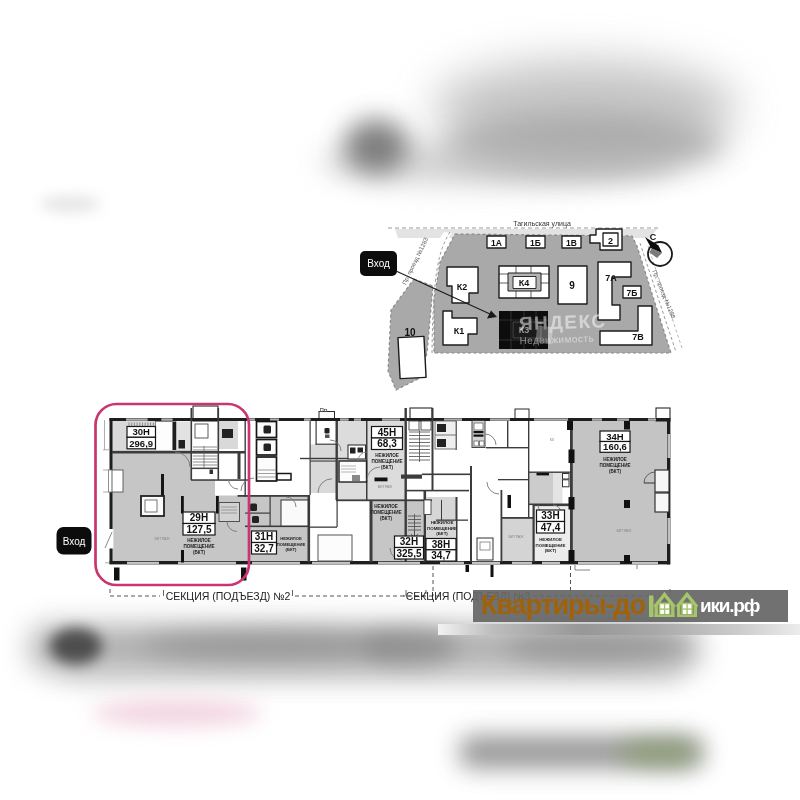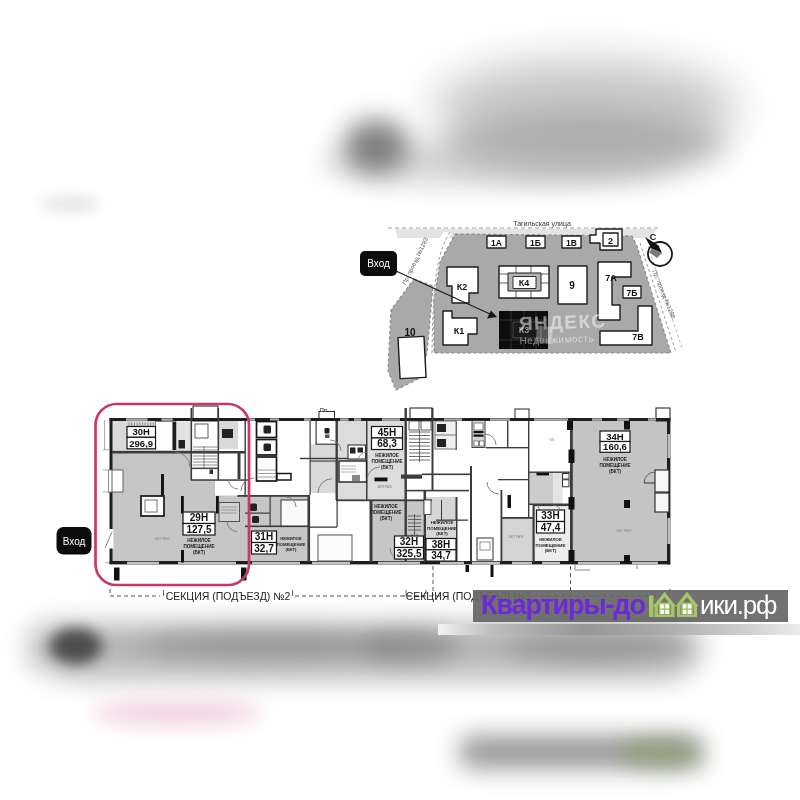--- a/index.html
+++ b/index.html
@@ -683,23 +683,23 @@
 <path d="M406,596 L406,590" stroke-width="0.9"></path>
 <path d="M533,596 L670,596 L670,589" stroke-dasharray="4,3"></path>
 </g>
 
 <text x="468" y="600" font-size="10.5" fill="#222" text-anchor="middle">СЕКЦИЯ (ПОДЪЕЗД) №3</text>
 </g>
 </svg>
 
 <div style="position:absolute;left:473px;top:590px;width:315px;height:32px;background:rgba(102,102,102,0.93);"></div>
 
-<div style="position:absolute;left:481px;top:590px;color:#6d28d9;font-weight:bold;font-size:27px;letter-spacing:-1.1px;line-height:31px;white-space:nowrap;">Квартиры-до</div>
-
-<div style="position:absolute;left:700px;top:590px;color:#fff;font-weight:normal;font-size:26px;letter-spacing:-1.2px;line-height:31px;white-space:nowrap;">ики.рф</div>
+<div style="position:absolute;left:481px;top:590px;color:#a16207;font-weight:bold;font-size:27px;letter-spacing:-1.1px;line-height:31px;white-space:nowrap;">Квартиры-до</div>
+
+<div style="position:absolute;left:700px;top:590px;color:#fff;font-weight:bold;font-size:19px;letter-spacing:-1.2px;line-height:31px;white-space:nowrap;">ики.рф</div>
 
 <svg width="50" height="30" viewBox="0 0 50 30" style="position:absolute;left:648px;top:590px;">
 <g fill="#a6c56a">
 <rect x="1" y="5.5" width="4.5" height="21.5"></rect>
 </g>
 <g stroke="#a6c56a" fill="none">
 <path d="M6.5,17 L16.5,4.5 L26.5,17" stroke-width="3.4"></path>
 <path d="M29,17 L39,4.5 L49,17" stroke-width="3.4"></path>
 </g>
 <g fill="#a6c56a">

